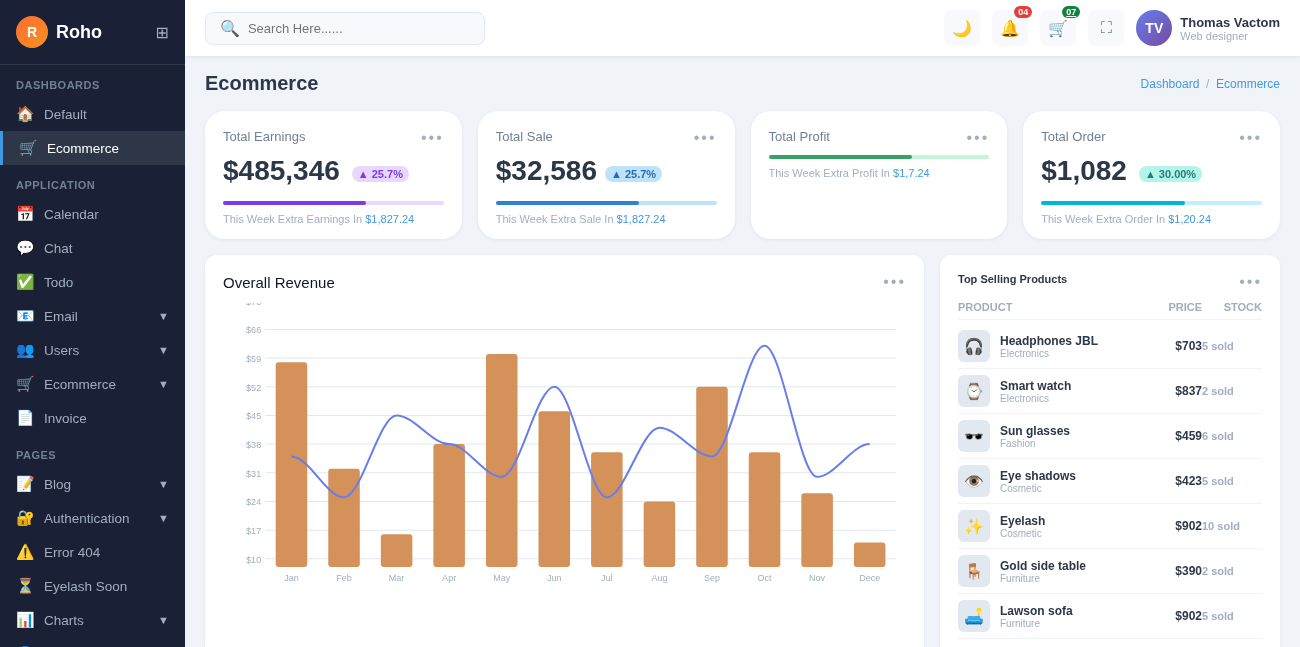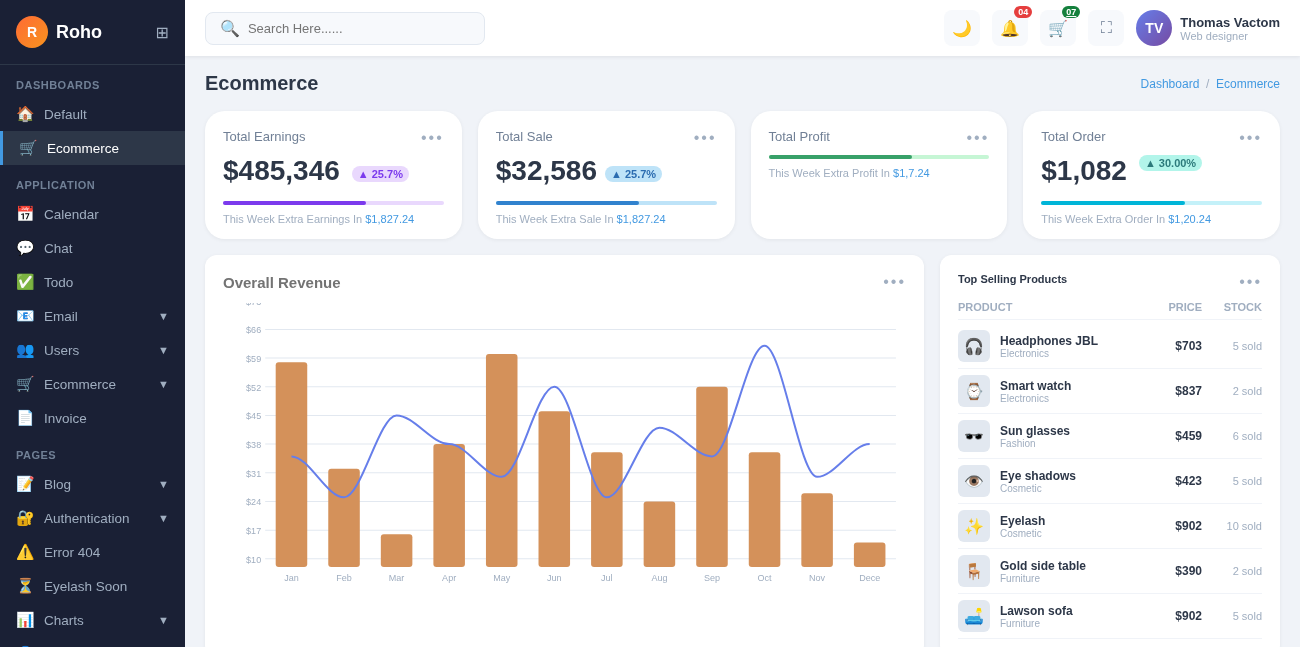--- a/index.html
+++ b/index.html
@@ -205,21 +205,21 @@
       border-radius: 12px;
       padding: 18px;
       box-shadow: 0 1px 4px rgba(0,0,0,0.06);
     }
     .chart-header {
       display: flex;
       justify-content: space-between;
       align-items: center;
       margin-bottom: 12px;
     }
-    .chart-title { font-size: 15px; font-weight: 700; color: #737373; }
+    .chart-title { font-size: 15px; font-weight: 400; color: #0f172a; }
 
     
     .bar-chart-wrap { position: relative; height: 300px; }
     .bar-chart-svg { width: 100%; height: 100%; }
 
     
     .top-selling-card {
       background: white;
       border-radius: 12px;
       padding: 18px;
@@ -258,21 +258,21 @@
       border-radius: 6px;
       background: #e2e8f0;
       margin-right: 10px;
       display: flex; align-items: center; justify-content: center;
       font-size: 16px;
       flex-shrink: 0;
     }
     .ts-product-name { font-size: 12px; font-weight: 600; color: #2d3748; }
     .ts-product-cat { font-size: 10px; color: #a0aec0; }
     .ts-price { width: 50px; text-align: right; font-size: 12px; font-weight: 600; color: #2d3748; }
-    .ts-stock { width: 60px; text-align: right; font-size: 11px; color: #a0aec0; }
+    .ts-stock { width: 60px; font-size: 11px; color: #a0aec0; font-weight: bold; }
   </style>
 </head>
 <body>
 
 <div class="sidebar">
   <div class="sidebar-logo">
     <div class="logo-icon">R</div>
     <span class="logo-text">Roho</span>
     <span class="grid-icon">⊞</span>
   </div>
@@ -424,21 +424,21 @@
     <div style="background:#c6f6d5;border-radius:4px;height:4px;margin:8px 0">
       <div class="stat-progress" style="width:65%;background:#38a169;height:4px"></div>
     </div>
     <div class="stat-note">This Week Extra Profit In <span>$1,7.24</span></div>
   </div>
         <div class="stat-card">
     <div class="stat-card-header">
       <div class="stat-label">Total Order</div>
       <span class="three-dots">•••</span>
     </div>
-    <div style="display:flex;align-items:flex-start;gap:4px">
+    <div style="display:flex;align-items:center;gap:4px">
       <div class="stat-value">$1,082</div>
       <span class="stat-badge teal">▲ 30.00%</span>
     </div>
     <div style="background:#c4f1f9;border-radius:4px;height:4px;margin:8px 0">
       <div class="stat-progress" style="width:65%;background:#00b5d8;height:4px"></div>
     </div>
     <div class="stat-note">This Week Extra Order In <span>$1,20.24</span></div>
   </div>
       </div>
 

